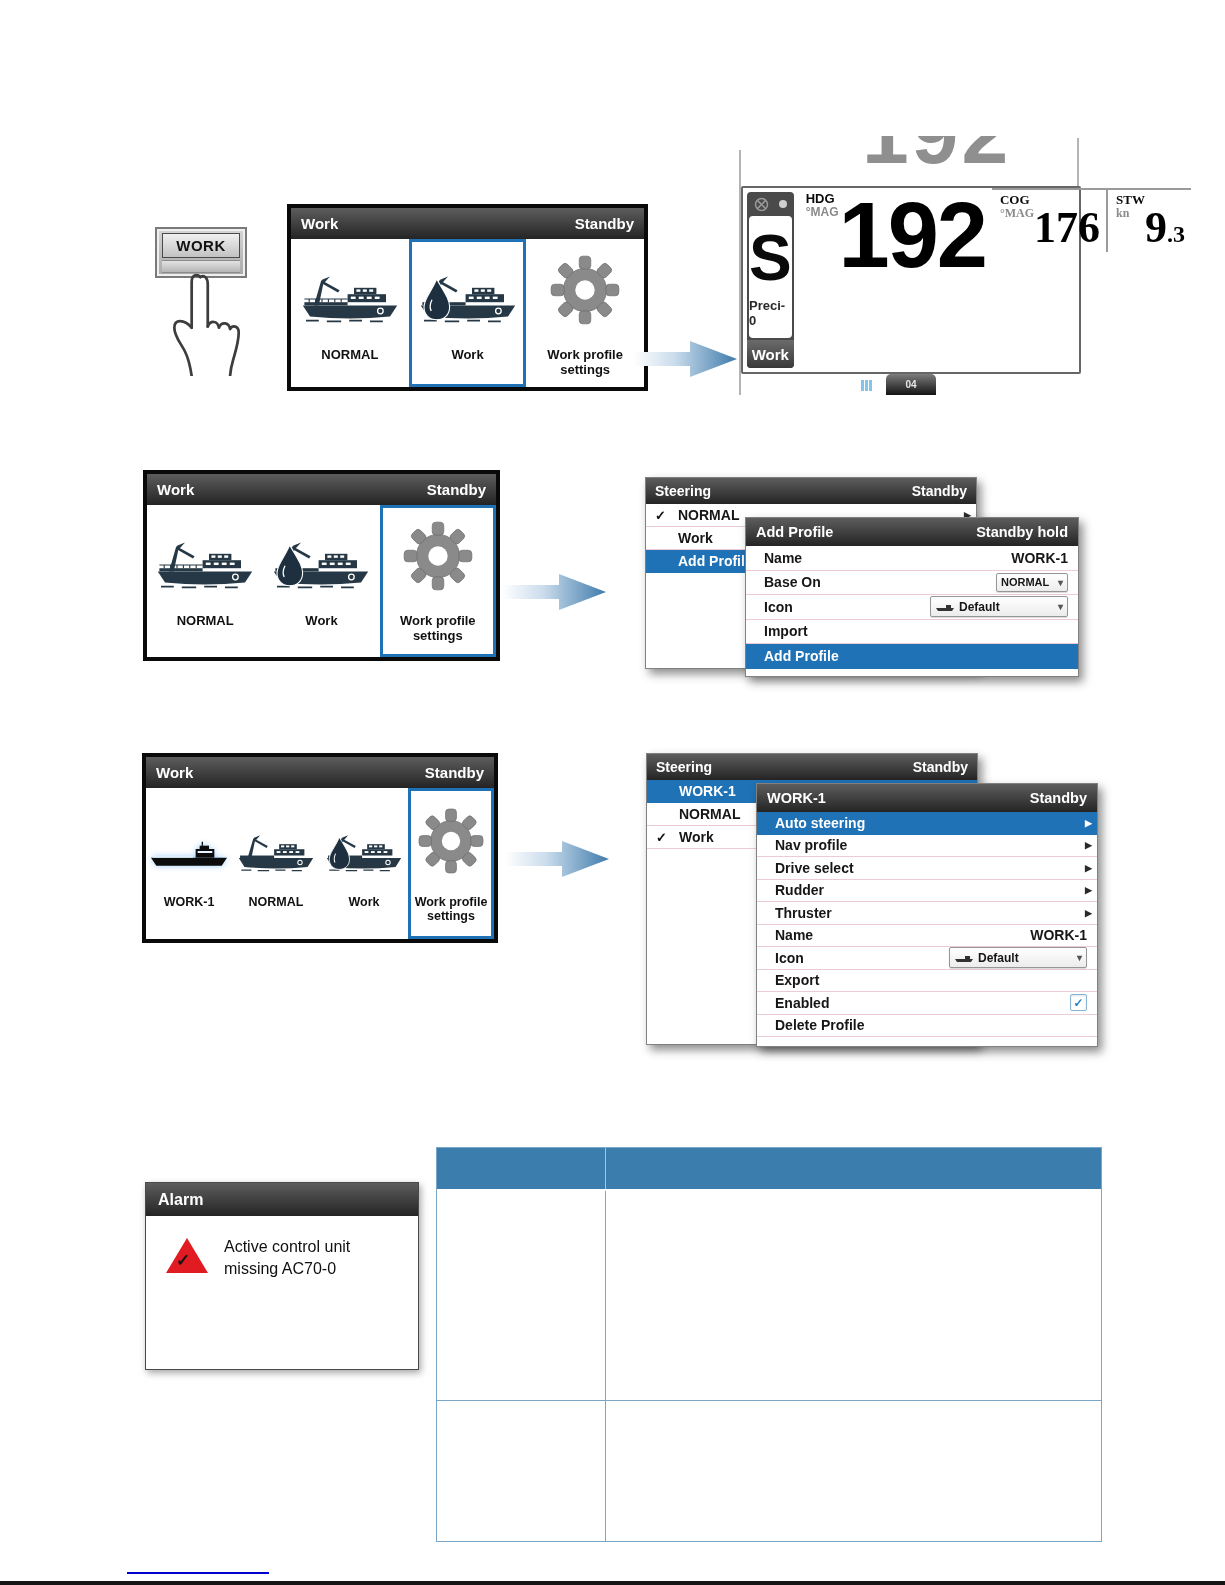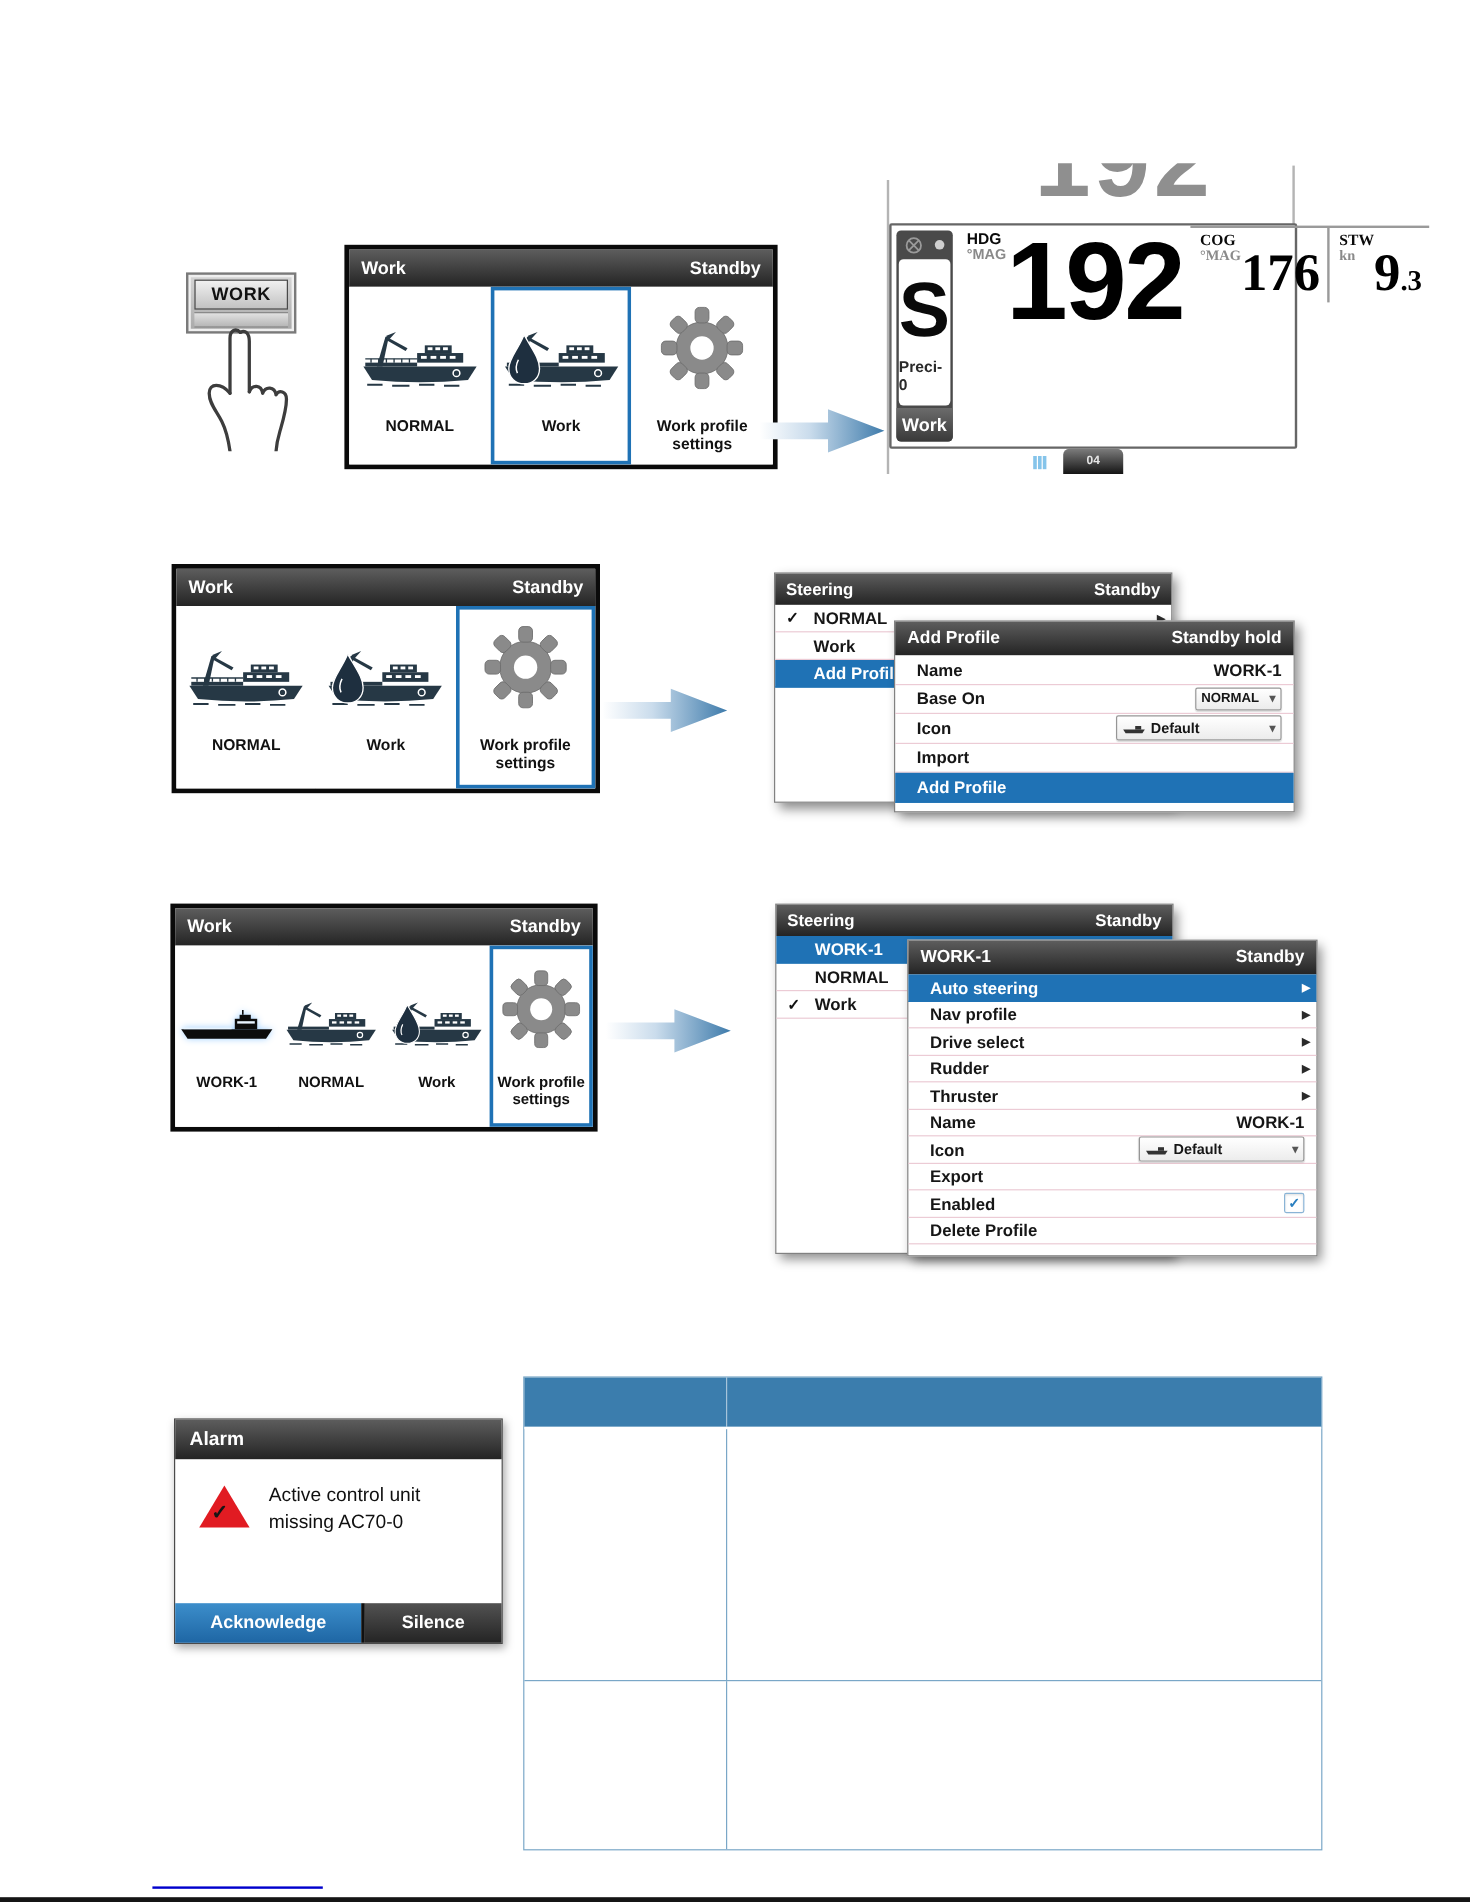--- a/index.html
+++ b/index.html
@@ -630,24 +630,20 @@
     </div>
     <div class="abody">
       <span class="tri-wrap">
         <svg width="46" height="40" viewBox="0 0 46 40">
           <polygon points="23,2 44,37 2,37" fill="#e11b22"></polygon>
         </svg>
         <span class="tri-check">✓</span>
       </span>
       <div class="amsg">Active control unit missing AC70-0</div>
     </div>
-    <div class="abtns">
-      <div class="btn btn-ack">Acknowledge</div>
-      <div class="btn btn-sil">Silence</div>
-    </div>
   </div>
 
   <div class="abs rtable" style="left:436px;top:1147px;width:664px;height:393px;">
     <div class="rt-head">
       <div class="c1"></div>
     </div>
     <div class="rt-body-row" style="height:209px;">
       <div class="rt-c1"></div>
       <div class="rt-c2"></div>
     </div>

